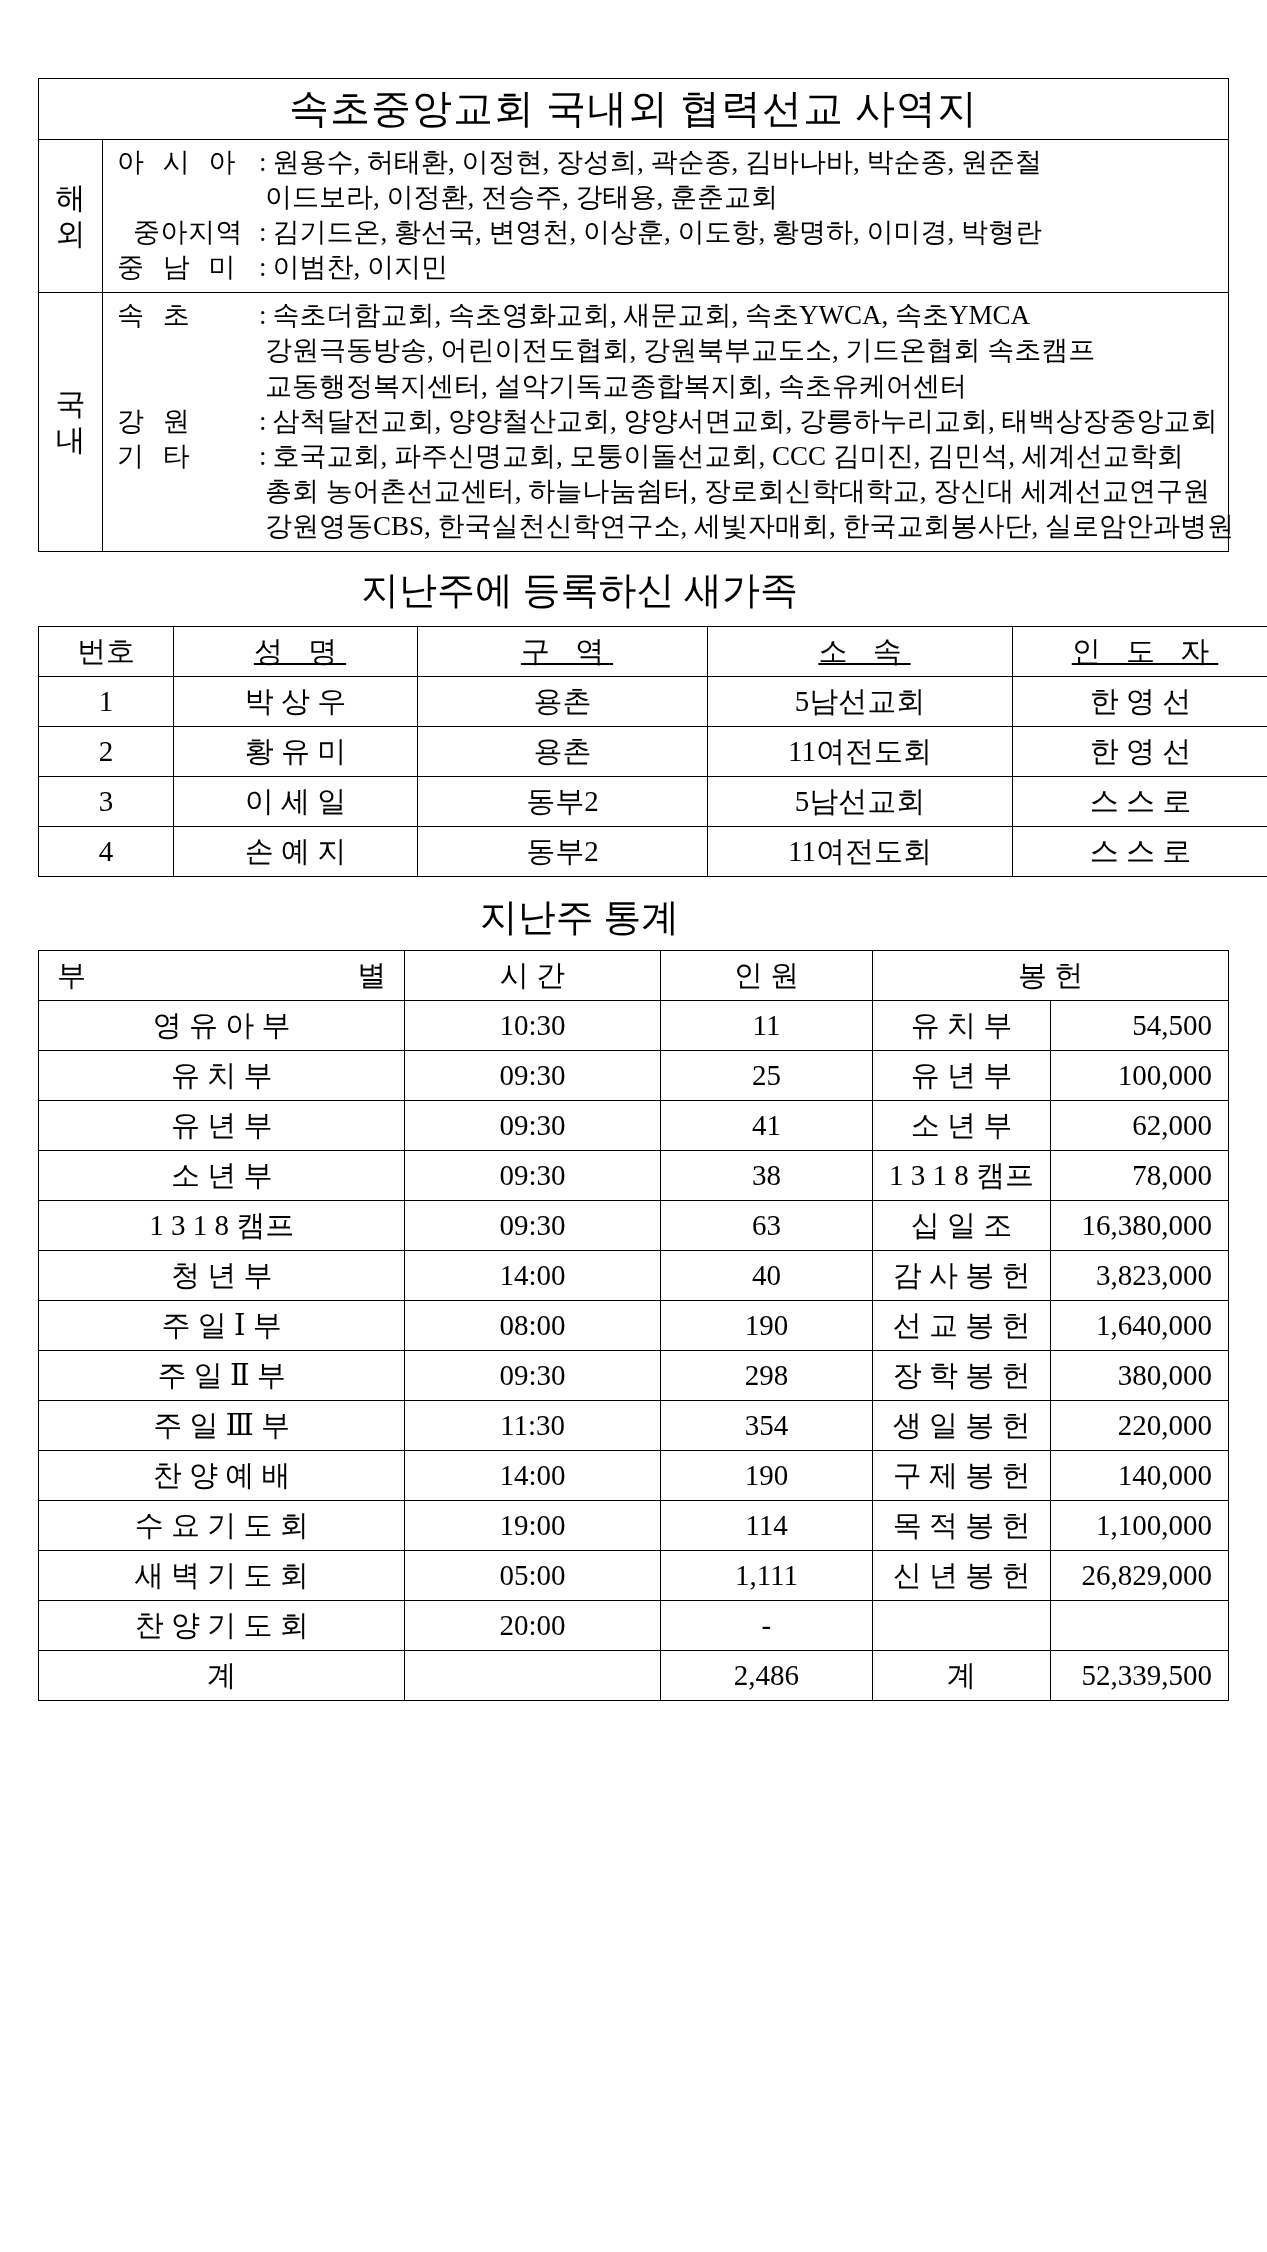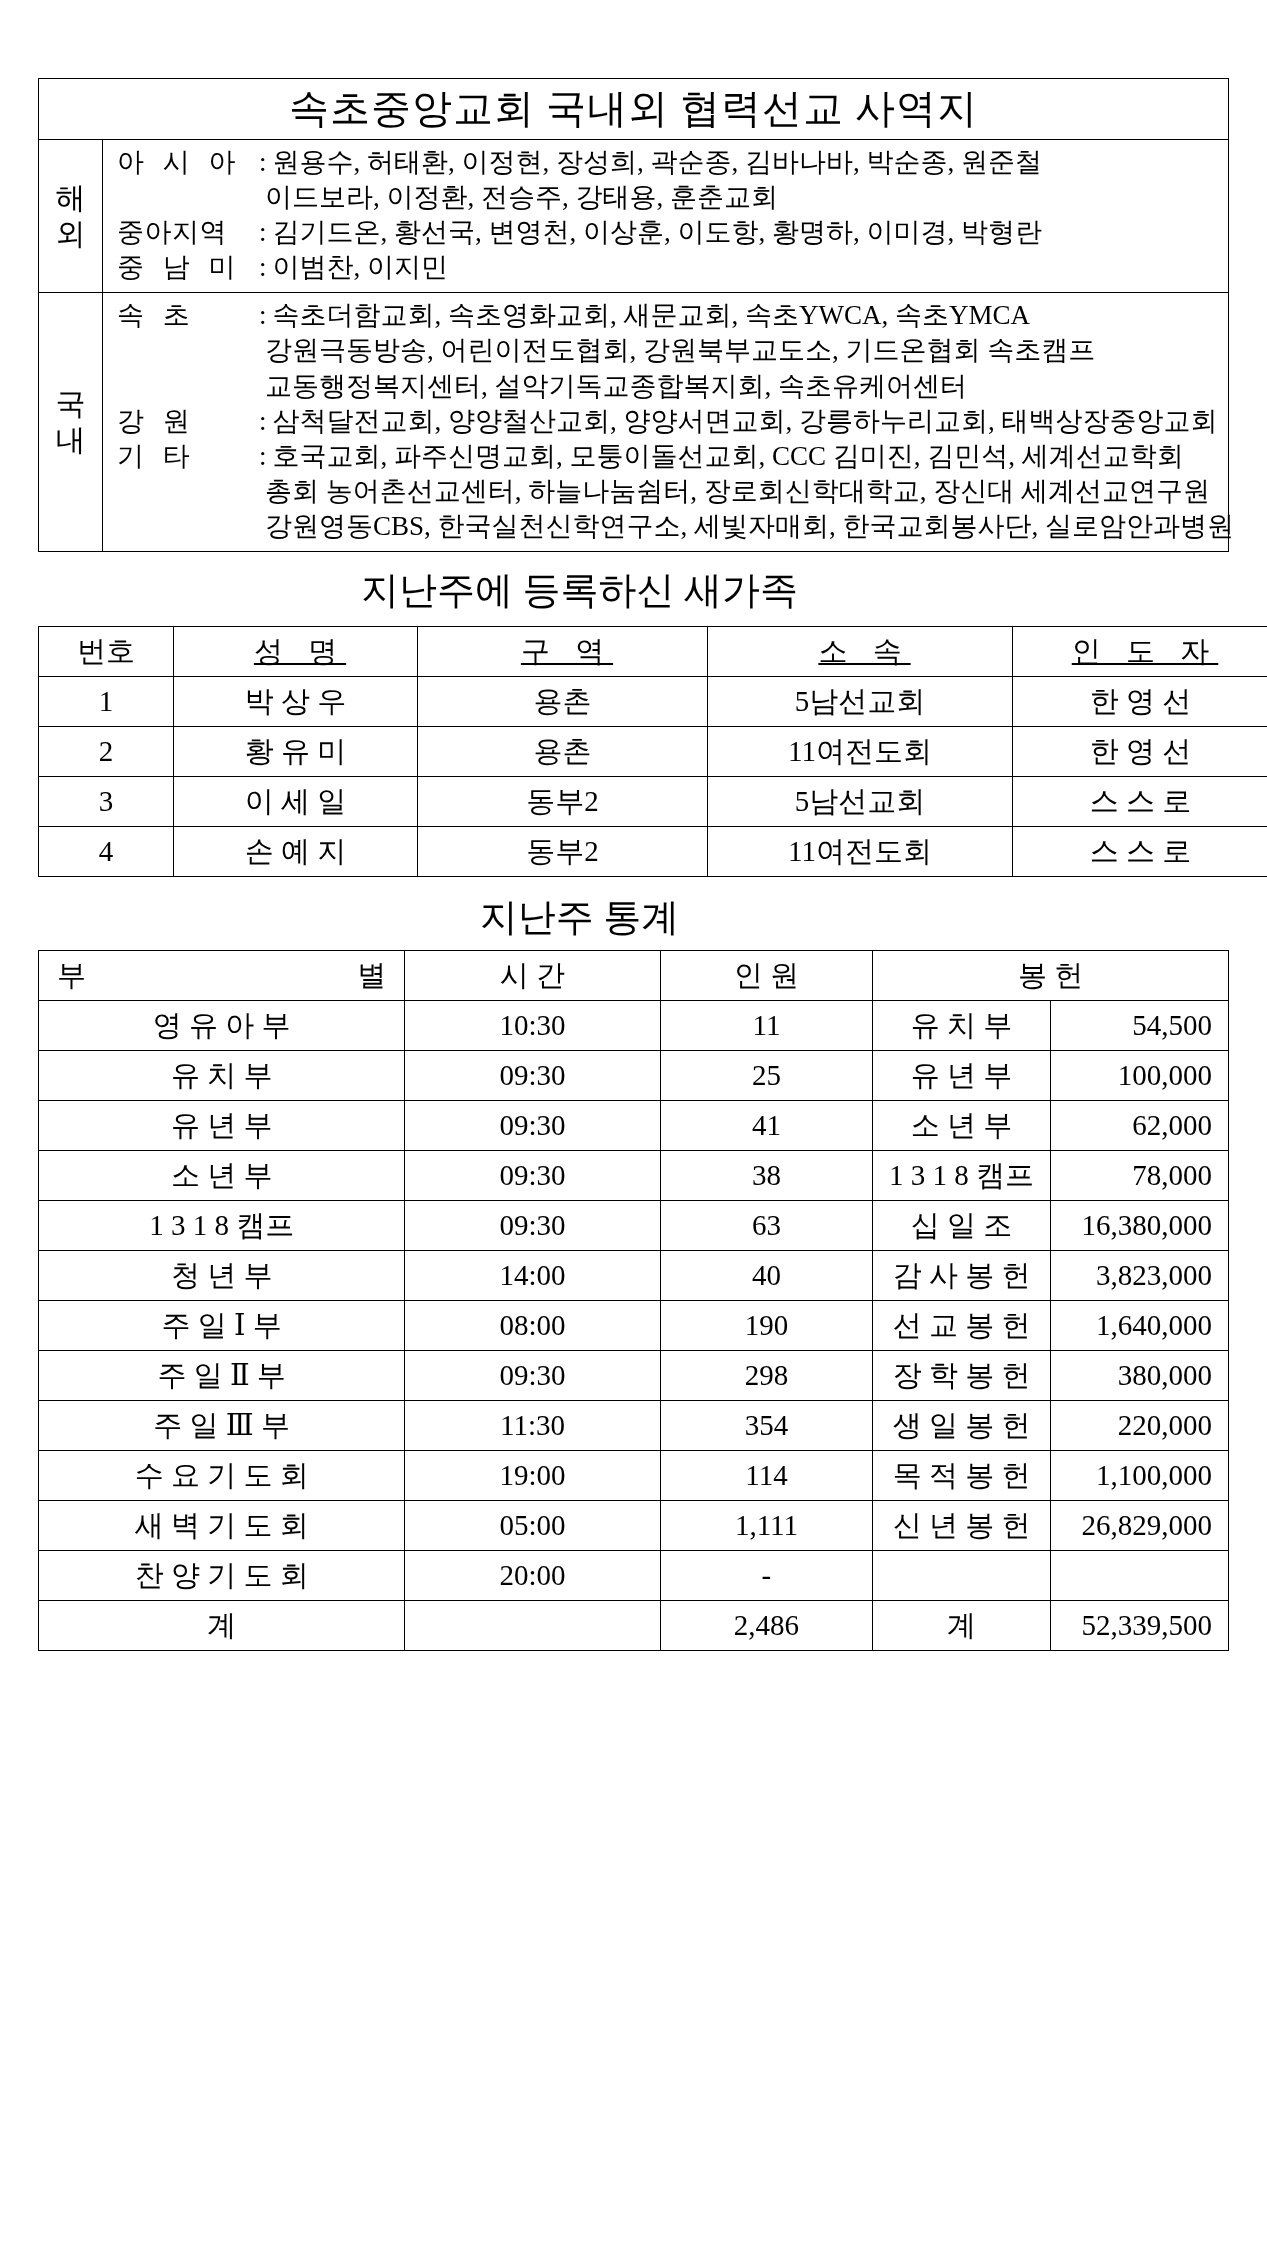--- a/index.html
+++ b/index.html
@@ -59,21 +59,21 @@
   }
   .mline {
     white-space: nowrap;
     display: block;
   }
   .mlabel {
     display: inline-block;
     width: 142px;
     letter-spacing: 6px;
   }
-  .mlabel.tight { letter-spacing: 0.5px; }
+  .mlabel.tight { letter-spacing: 0.5px; text-align: center; }
   .mcolon { margin-right: 6px; }
   .mindent { display: inline-block; width: 148px; }
 
   
   .section-heading {
     text-align: center;
     font-size: 38px;
     line-height: 1;
     white-space: nowrap;
   }
@@ -300,20 +300,27 @@
         <td class="c-amount">380,000</td>
       </tr>
       <tr>
         <td class="c-dept">주 일 Ⅲ 부</td>
         <td class="c-time">11:30</td>
         <td class="c-count">354</td>
         <td class="c-offer">생 일 봉 헌</td>
         <td class="c-amount">220,000</td>
       </tr>
       <tr>
+        <td class="c-dept">찬 양 예 배</td>
+        <td class="c-time">14:00</td>
+        <td class="c-count">190</td>
+        <td class="c-offer">구 제 봉 헌</td>
+        <td class="c-amount">140,000</td>
+      </tr>
+      <tr>
         <td class="c-dept">수 요 기 도 회</td>
         <td class="c-time">19:00</td>
         <td class="c-count">114</td>
         <td class="c-offer">목 적 봉 헌</td>
         <td class="c-amount">1,100,000</td>
       </tr>
       <tr>
         <td class="c-dept">새 벽 기 도 회</td>
         <td class="c-time">05:00</td>
         <td class="c-count">1,111</td>

